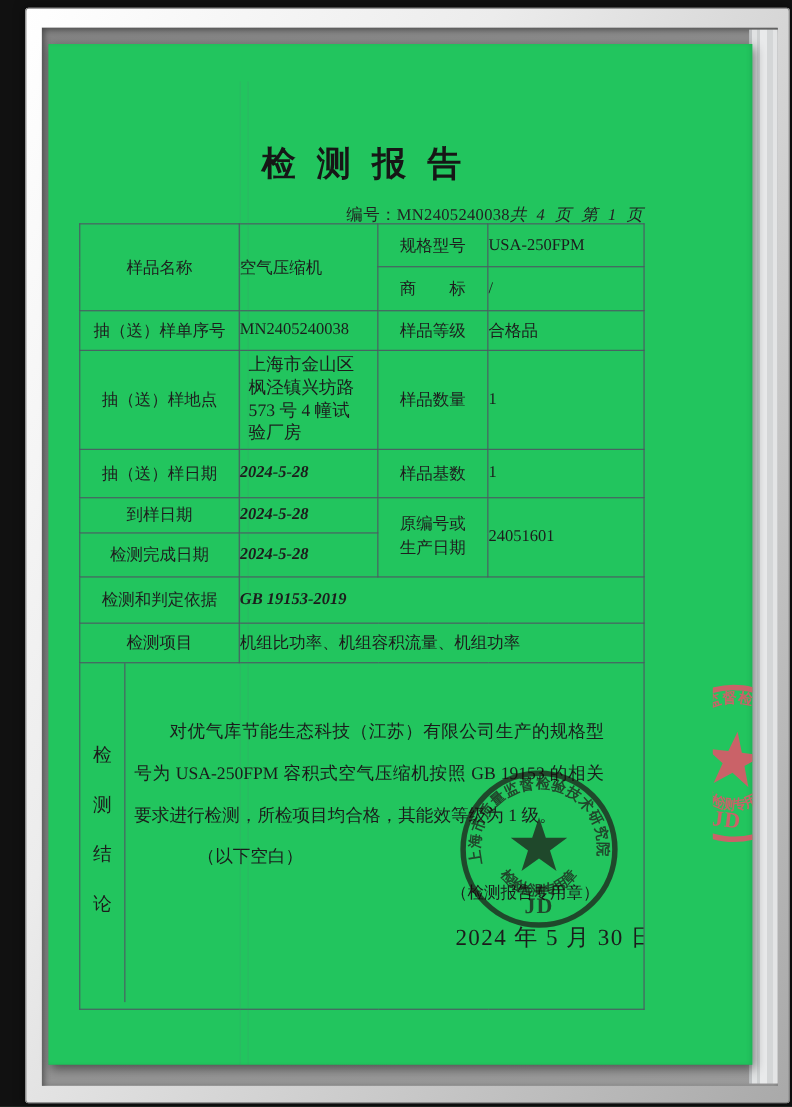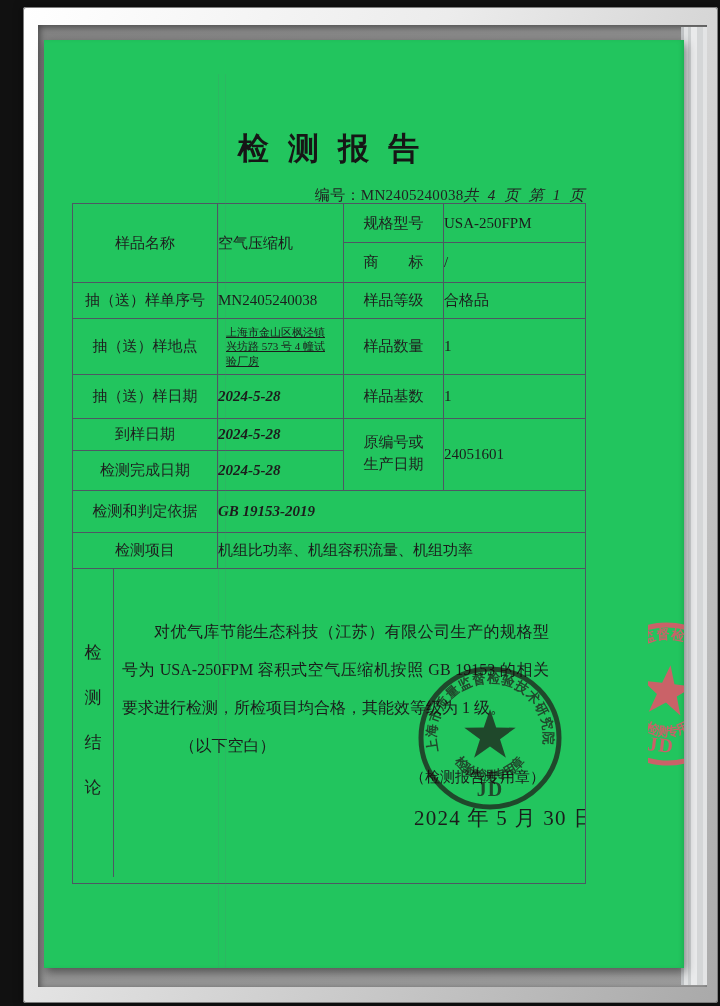--- a/index.html
+++ b/index.html
@@ -25,21 +25,21 @@
   .ref-row{position:absolute;top:146px;left:24px;width:519px;display:flex;justify-content:flex-end;
          align-items:baseline;font-size:15px;color:#222;}
   .ref-no{letter-spacing:.02em;}
   .pagination{letter-spacing:.18em;font-style:italic;}
   
   table.report{position:absolute;top:163px;left:28px;width:513px;border-collapse:collapse;table-layout:fixed;}
   table.report td{border:1px solid #4d5863;font-size:15px;vertical-align:middle;padding:0;overflow:hidden;}
   td.lab{text-align:center;color:#1e1e1e;font-family:Liberation Mono, monospace;}
   td.val{text-align:left;padding-left:10px;}
   td.val.v-bold{font-weight:bold;font-style:italic;}
-  td.val.small{font-size:11px;line-height:1.3;padding:3px 16px 3px 8px;text-decoration:underline;}
+  td.val.small{font-size:16px;line-height:1.3;padding:3px 16px 3px 8px;}
   .lab2l{line-height:1.45;}
   
   td.concl-cell{padding:0;height:314px;}
   .concl{display:flex;height:100%;}
   .concl-label{width:41px;border-right:1px solid #4d5863;display:flex;flex-direction:column;
          align-items:center;justify-content:center;gap:22px;font-size:17px;transform:translateY(-6px);flex:0 0 41px;box-sizing:border-box;}
   .concl-body{position:relative;flex:1;}
   .concl-text{position:absolute;top:44px;left:8px;right:36px;font-size:16px;line-height:38px;
          text-indent:2em;text-align:justify;color:#1b1b1b;}
   .blank-note{text-indent:3.6em;}

